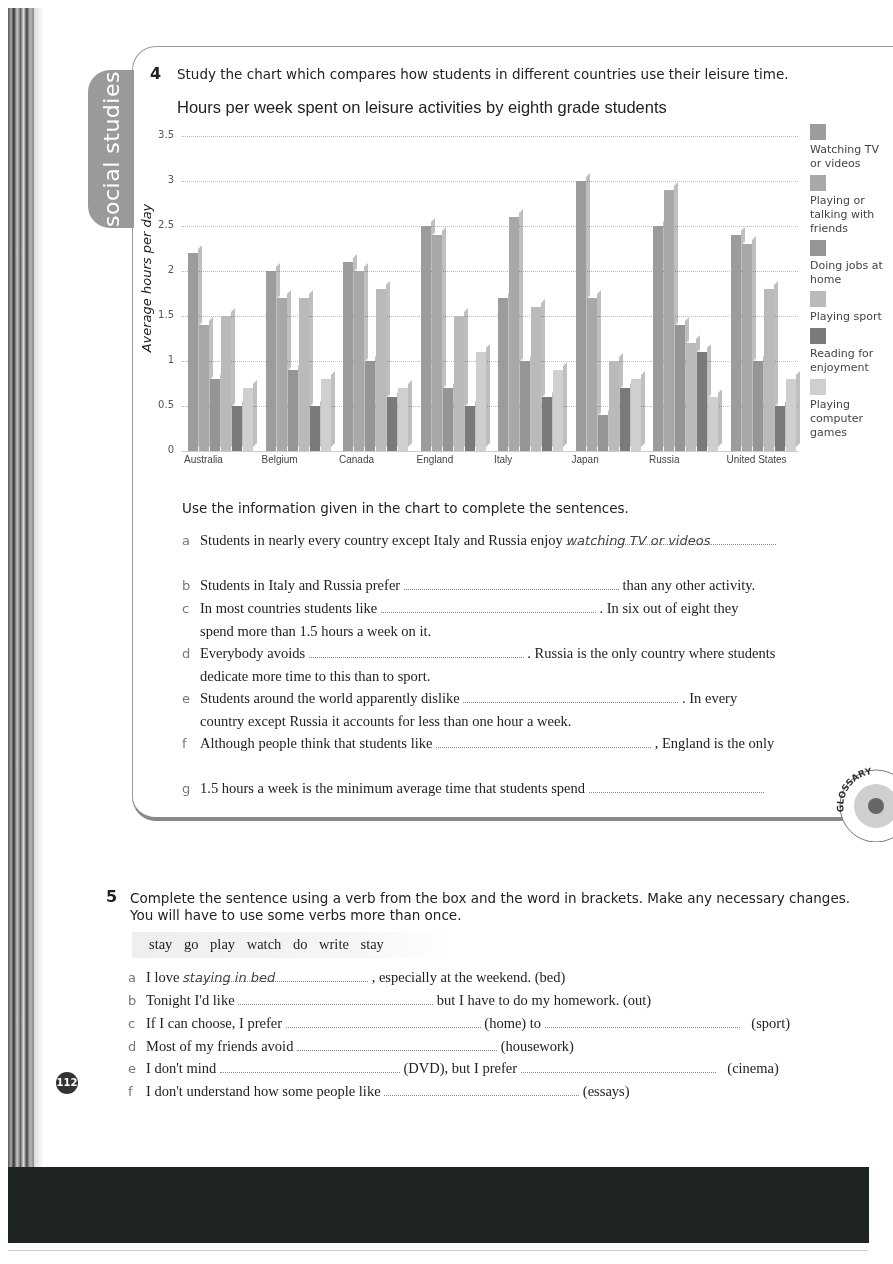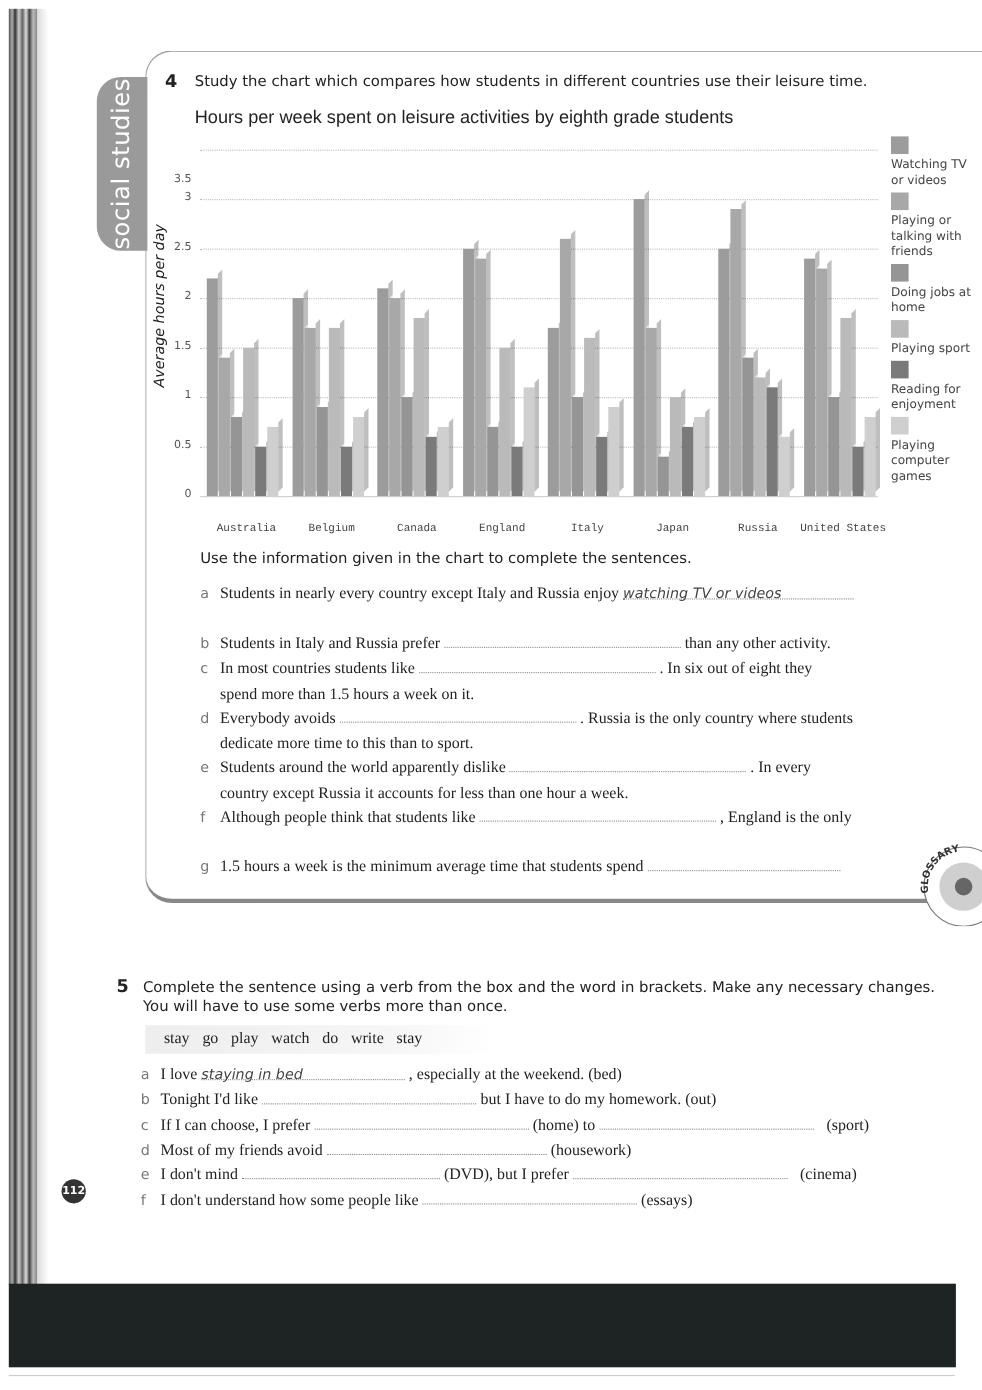--- a/index.html
+++ b/index.html
@@ -13,21 +13,21 @@
   .instr{position:absolute;font-family:"DejaVu Sans",sans-serif;font-size:13.5px;}
   .chart-title{position:absolute;left:177px;top:98px;font-family:"Liberation Sans",sans-serif;font-weight:normal;font-size:16.5px;}
   .ytick{position:absolute;font-family:"DejaVu Sans",sans-serif;font-size:10px;color:#555;width:24px;text-align:right;}
   .grid{position:absolute;left:182px;width:616px;border-top:1px dotted #bbb;}
   .ylabel{position:absolute;left:146px;top:278px;transform:translate(-50%,-50%) rotate(-90deg);font-family:"DejaVu Sans",sans-serif;font-style:italic;font-size:13px;white-space:nowrap;}
   .baseline{position:absolute;left:182px;top:451px;width:616px;border-top:1px solid #ccc;}
   .group{position:absolute;top:136px;height:315px;}
   .bar{position:absolute;bottom:0;width:10px;}
   .bar::after{content:"";position:absolute;right:-4px;top:-4px;width:4px;height:100%;background:rgba(0,0,0,0.25);transform:skewY(-45deg);transform-origin:left top;}
   .bar::before{content:"";position:absolute;left:2px;top:-4px;width:10px;height:4px;background:rgba(255,255,255,0.7);transform:skewX(-45deg);}
-  .xlabel{position:absolute;top:476px;font-family:Liberation Mono, monospace;font-size:10px;color:#444;text-align:center;width:80px;}
+  .xlabel{position:absolute;top:454px;font-family:Liberation Sans, sans-serif;font-size:10px;color:#444;text-align:left;width:80px;}
   .legend{position:absolute;left:810px;top:124px;width:80px;font-family:"DejaVu Sans",sans-serif;font-size:11px;color:#444;line-height:14px;}
   .leg-item{margin-bottom:4px;}
   .leg-sw{width:16px;height:16px;margin-bottom:3px;}
   .task{position:absolute;font-size:14.5px;line-height:22px;}
   .task .lt{font-family:"DejaVu Sans",sans-serif;color:#777;font-size:13px;display:inline-block;width:18px;}
   .blank{display:inline-block;border-bottom:1px dotted #888;height:14px;vertical-align:baseline;}
   .hand{font-family:"DejaVu Sans",sans-serif;font-style:italic;font-size:13px;color:#444;}
   .glossary{position:absolute;left:832px;top:762px;width:70px;height:80px;}
   .wordbox{position:absolute;left:132px;top:932px;width:320px;height:26px;background:linear-gradient(90deg,#eee,#f6f6f6 70%,#fff);}
   .wordbox span{position:absolute;left:17px;top:4px;font-size:14.5px;word-spacing:8px;}
@@ -61,21 +61,21 @@
       <div class="ytick" style="left: 150px; top: 354px;">1</div>
       <div class="grid" style="top: 361px;"></div>
       <div class="ytick" style="left: 150px; top: 309px;">1.5</div>
       <div class="grid" style="top: 316px;"></div>
       <div class="ytick" style="left: 150px; top: 264px;">2</div>
       <div class="grid" style="top: 271px;"></div>
       <div class="ytick" style="left: 150px; top: 219px;">2.5</div>
       <div class="grid" style="top: 226px;"></div>
       <div class="ytick" style="left: 150px; top: 174px;">3</div>
       <div class="grid" style="top: 181px;"></div>
-      <div class="ytick" style="left: 150px; top: 129px; margin-top: 28px;">3.5</div>
+      <div class="ytick" style="left: 150px; top: 129px;">3.5</div>
       <div class="grid" style="top: 136px;"></div>
     </div>
   <div class="baseline"></div>
   <div id="bars">
       <div class="group" style="left: 188px; width: 72px;">
         <div class="bar" style="left: 0px; height: 198px; background: rgb(156, 156, 156);"></div>
         <div class="bar" style="left: 11px; height: 126px; background: rgb(168, 168, 168);"></div>
         <div class="bar" style="left: 22px; height: 72px; background: rgb(149, 149, 149);"></div>
         <div class="bar" style="left: 33px; height: 135px; background: rgb(186, 186, 186);"></div>
         <div class="bar" style="left: 44px; height: 45px; background: rgb(122, 122, 122);"></div>

